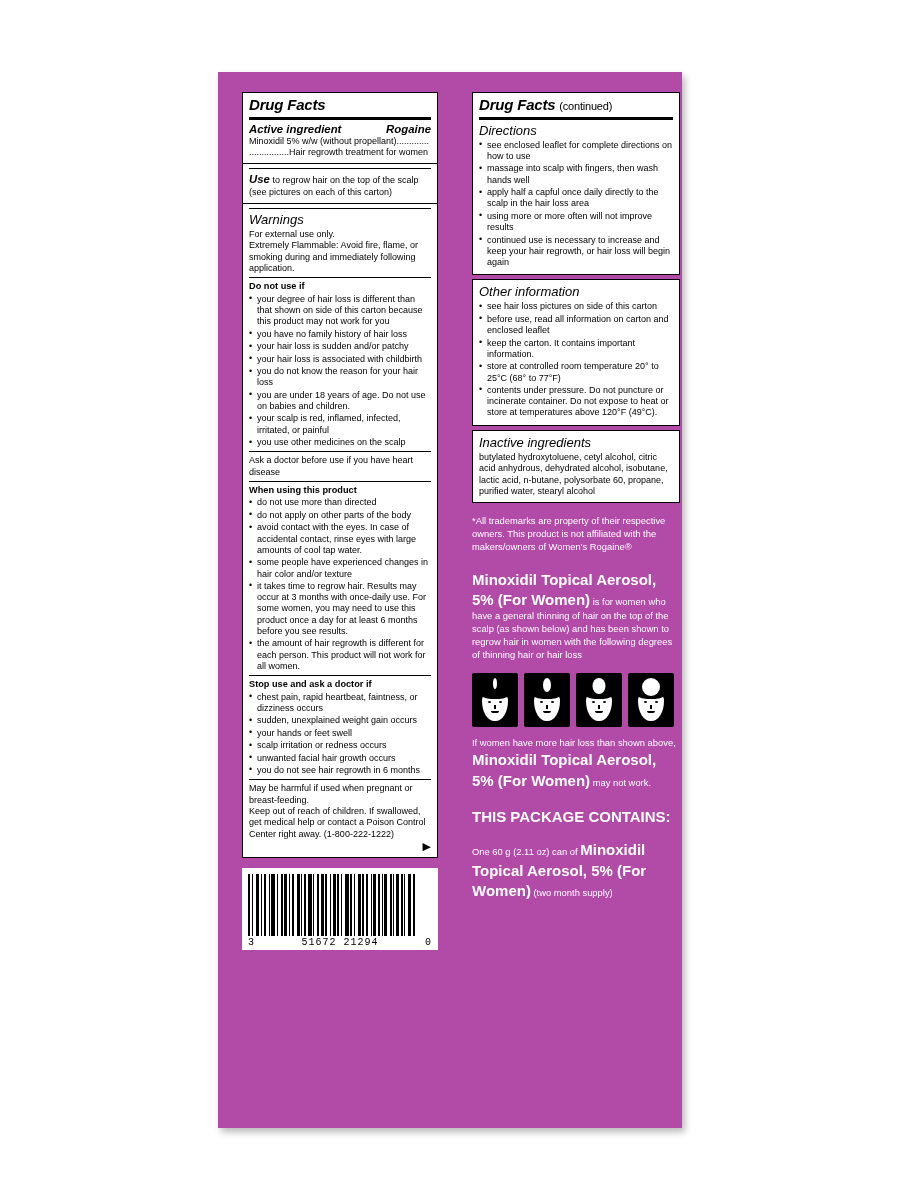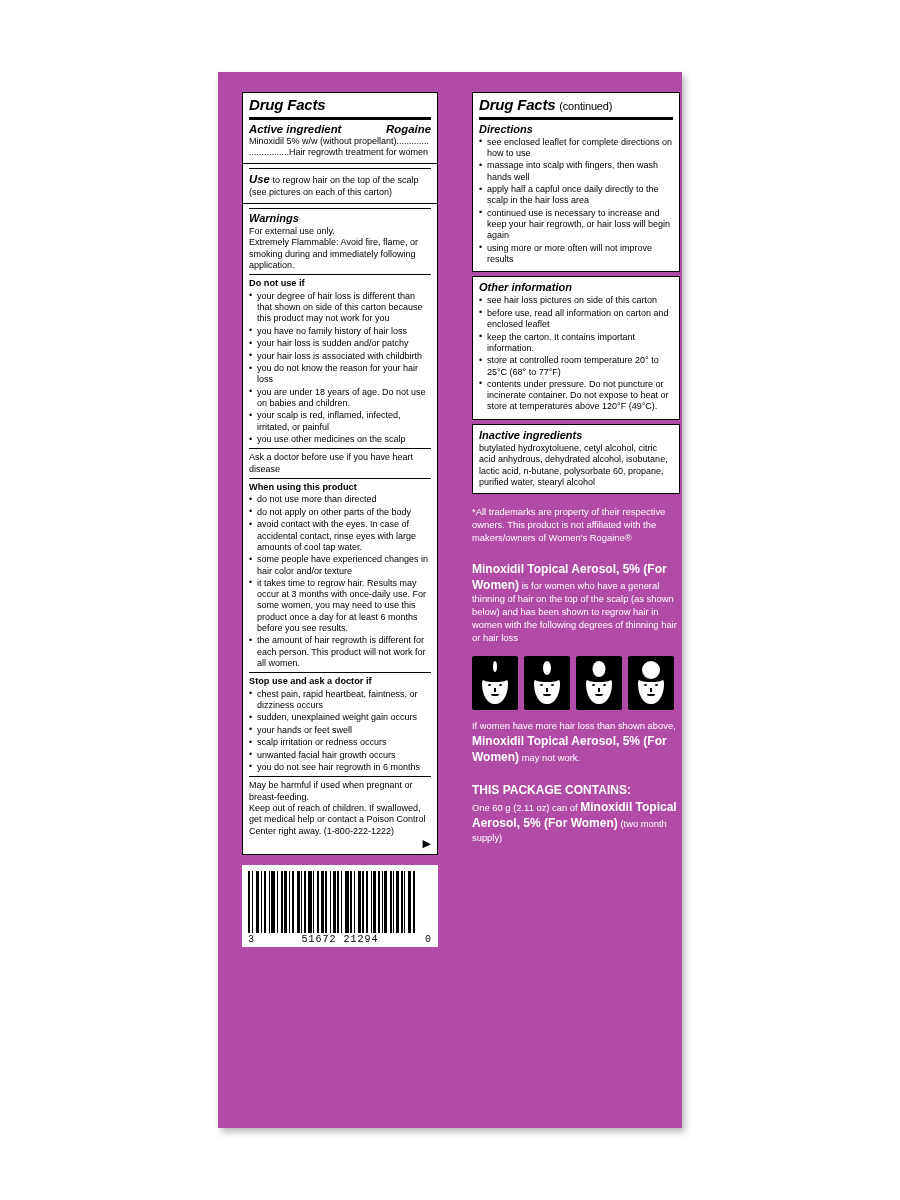--- a/index.html
+++ b/index.html
@@ -70,22 +70,22 @@
     display: flex;
     justify-content: space-between;
     align-items: baseline;
     font-style: italic;
     font-weight: bold;
     font-size: 11.4px;
     margin-bottom: 1px;
   }
   .sect-head-lg {
     font-style: italic;
-    font-weight: bold;
-    font-size: 11px;
+    font-weight: normal;
+    font-size: 13px;
     margin-bottom: 2px;
   }
   .body-txt {
     font-size: 9px;
     line-height: 1.26;
   }
   .inline-b { font-weight: normal; }
   .inline-head {
     font-size: 9.2px;
     font-weight: bold;
@@ -150,21 +150,21 @@
 
   
   .mk {
     color: #ffffff;
     font-size: 9.4px;
     line-height: 1.36;
     margin-top: 12px;
   }
   .mk-strong {
     color: #ffffff;
-    font-size: 12px;
+    font-size: 15px;
     line-height: 1.36;
     font-weight: bold;
   }
   .heads {
     display: flex;
     gap: 6px;
     margin-top: 12px;
     margin-bottom: 10px;
   }
   .head-fig {
@@ -414,22 +414,22 @@
     <div class="col-right">
 
       <div class="panel">
         <div class="df-title"><span>Drug Facts</span> <span class="cont">(continued)</span></div>
         <div class="rule-thick"></div>
         <div class="sect-head-lg">Directions</div>
         <ul class="bul">
           <li>see enclosed leaflet for complete directions on how to use</li>
           <li>massage into scalp with fingers, then wash hands well</li>
           <li>apply half a capful once daily directly to the scalp in the hair loss area</li>
+          <li>using more or more often will not improve results</li>
           <li>continued use is necessary to increase and keep your hair regrowth, or hair loss will begin again</li>
-          <li>using more or more often will not improve results</li>
         </ul>
       </div>
 
       <div class="panel" style="border-top:1.6px solid #000; margin-top:4px;">
         <div class="sect-head-lg">Other information</div>
         <ul class="bul">
           <li>see hair loss pictures on side of this carton</li>
           <li>before use, read all information on carton and enclosed leaflet</li>
           <li>keep the carton. It contains important information.</li>
           <li>store at controlled room temperature 20° to 25°C (68° to 77°F)</li>
@@ -482,17 +482,17 @@
           <div class="eye l"></div>
             <div class="eye r"></div>
             <div class="nose"></div>
             <div class="mouth"></div>
         </div>
       </div>
 
       <div class="mk" style="margin-top:6px;"><span>If women have more hair loss than shown above, </span><span class="mk-strong">Minoxidil Topical Aerosol, 5% (For Women)</span><span> may not work.</span></div>
 
       <div class="mk-strong" style="margin-top:16px;">THIS PACKAGE CONTAINS:</div>
-      <div class="mk" style="margin-top:1px;"><span>One 60 g (2.11 oz) can of </span><span class="mk-strong">Minoxidil Topical Aerosol, 5% (For Women)</span><span> (two month supply)</span></div>
+      <div class="mk" style="margin-top:13px;"><span>One 60 g (2.11 oz) can of </span><span class="mk-strong">Minoxidil Topical Aerosol, 5% (For Women)</span><span> (two month supply)</span></div>
 
     </div>
   </div>
 </div>
 
 </body></html>

